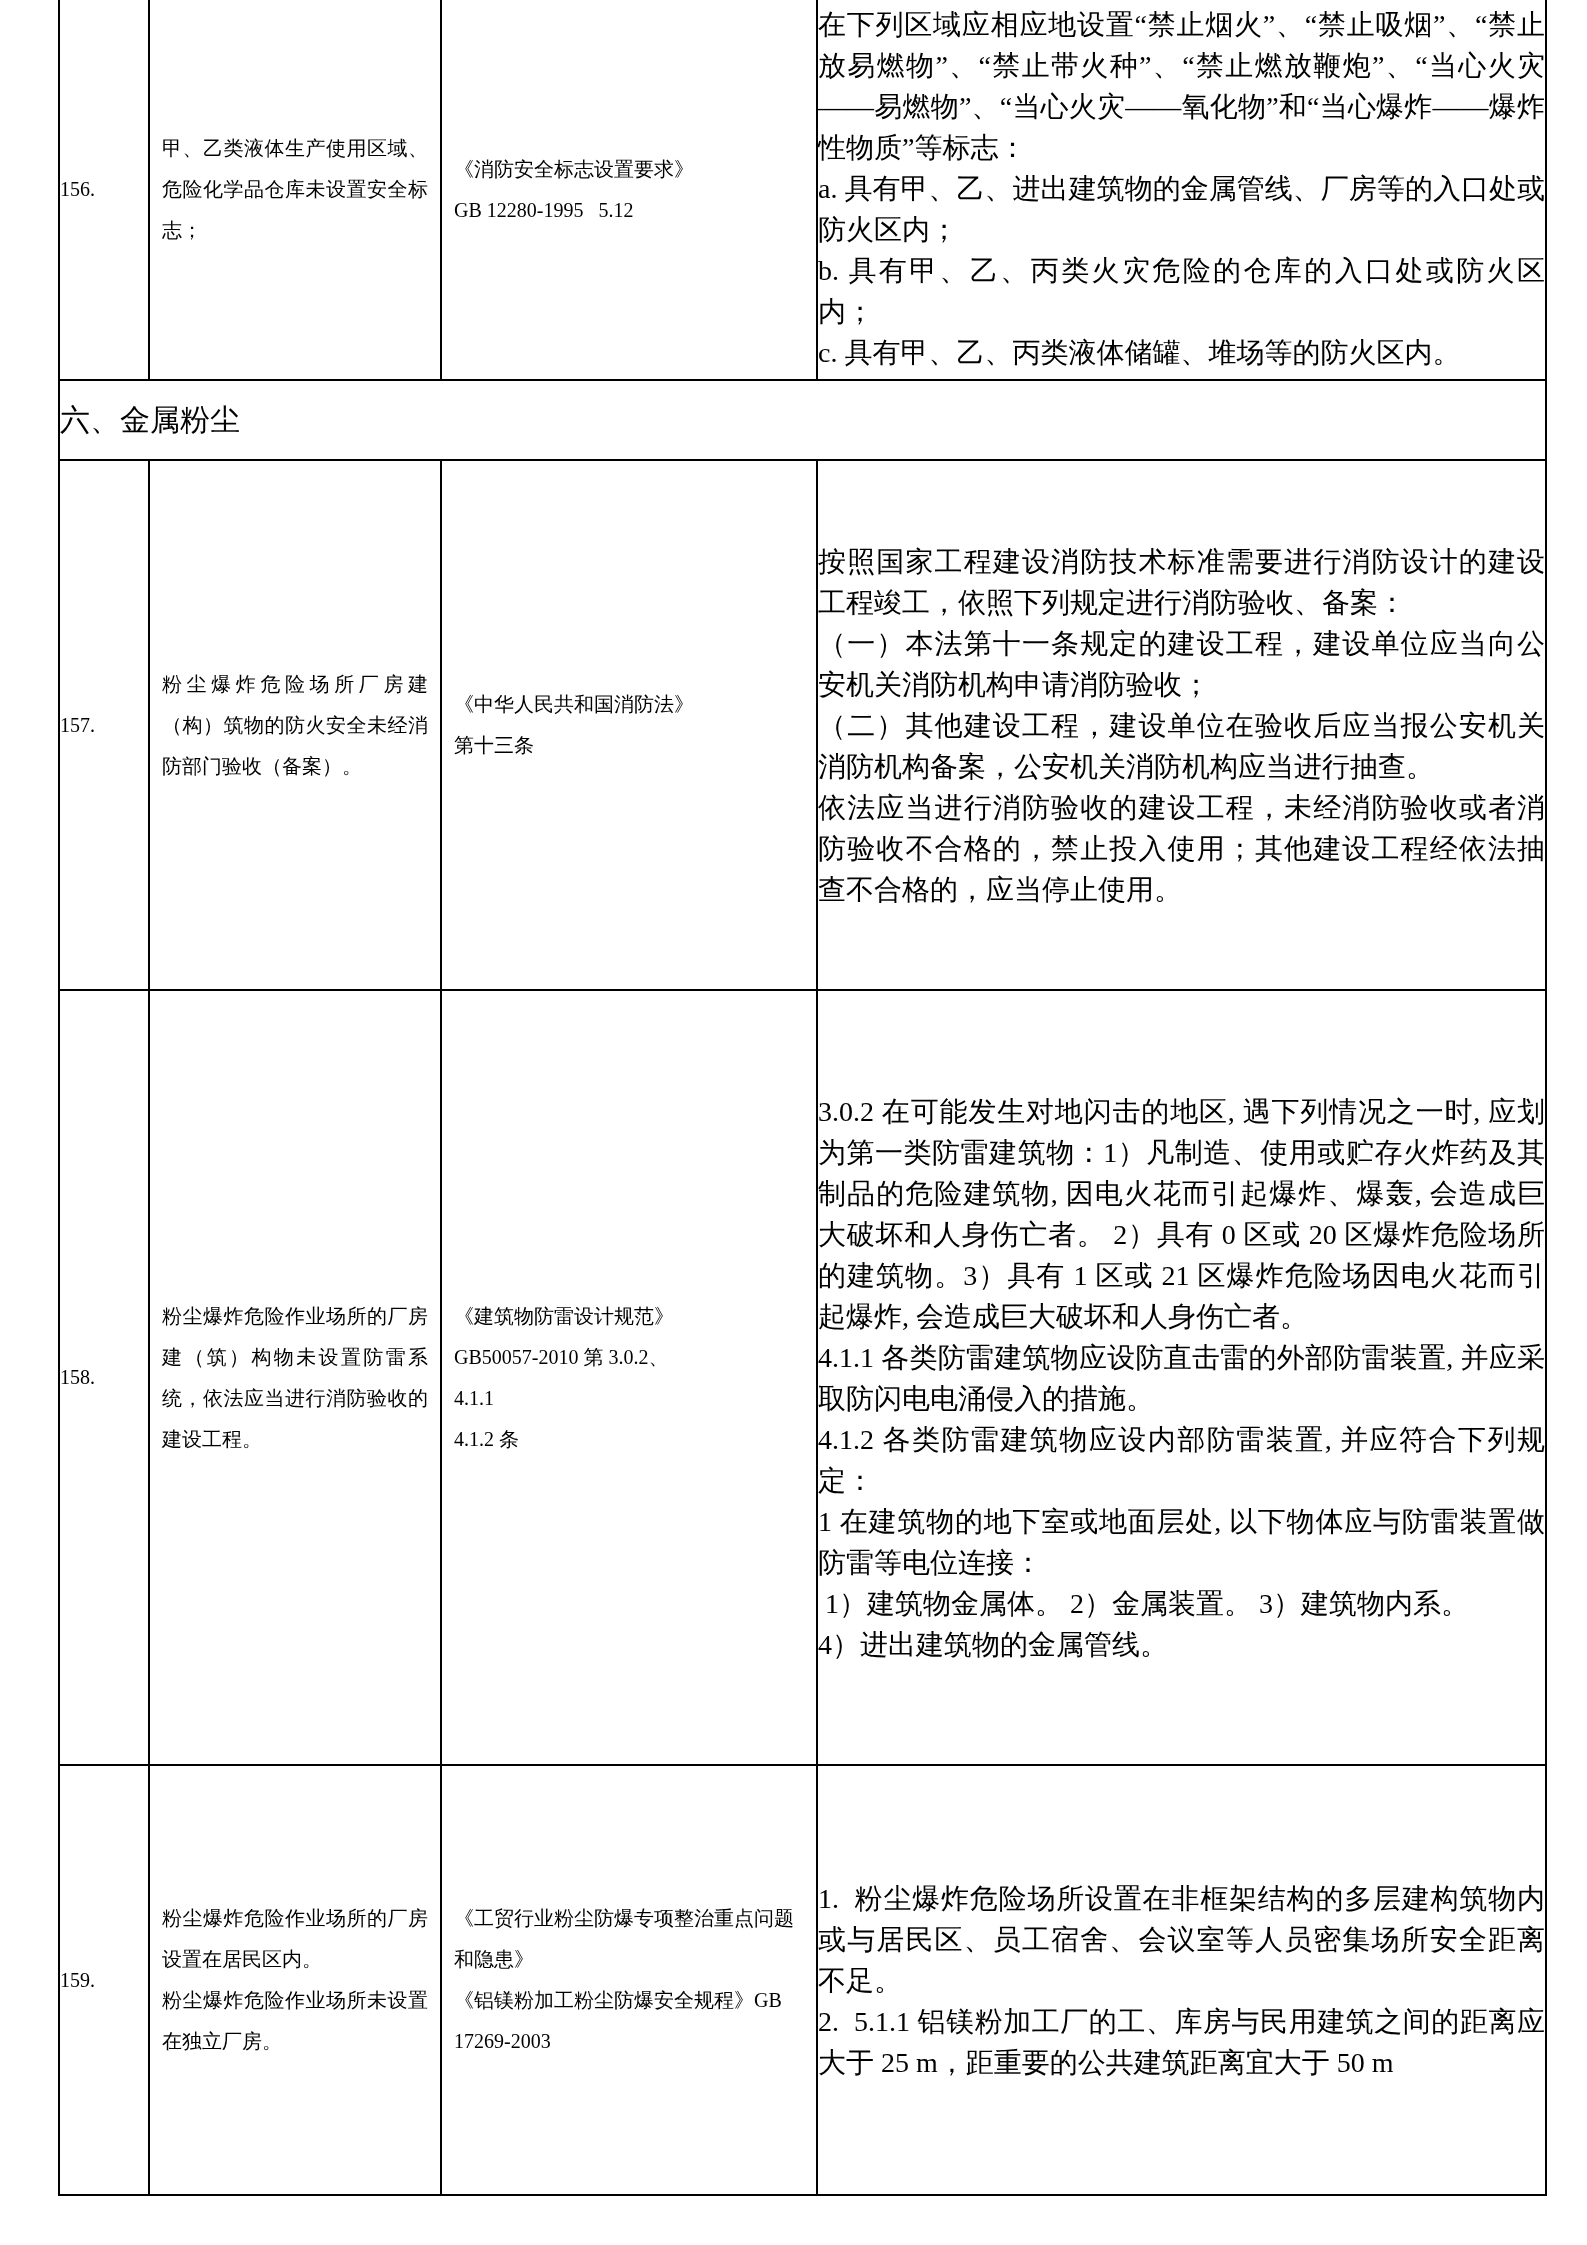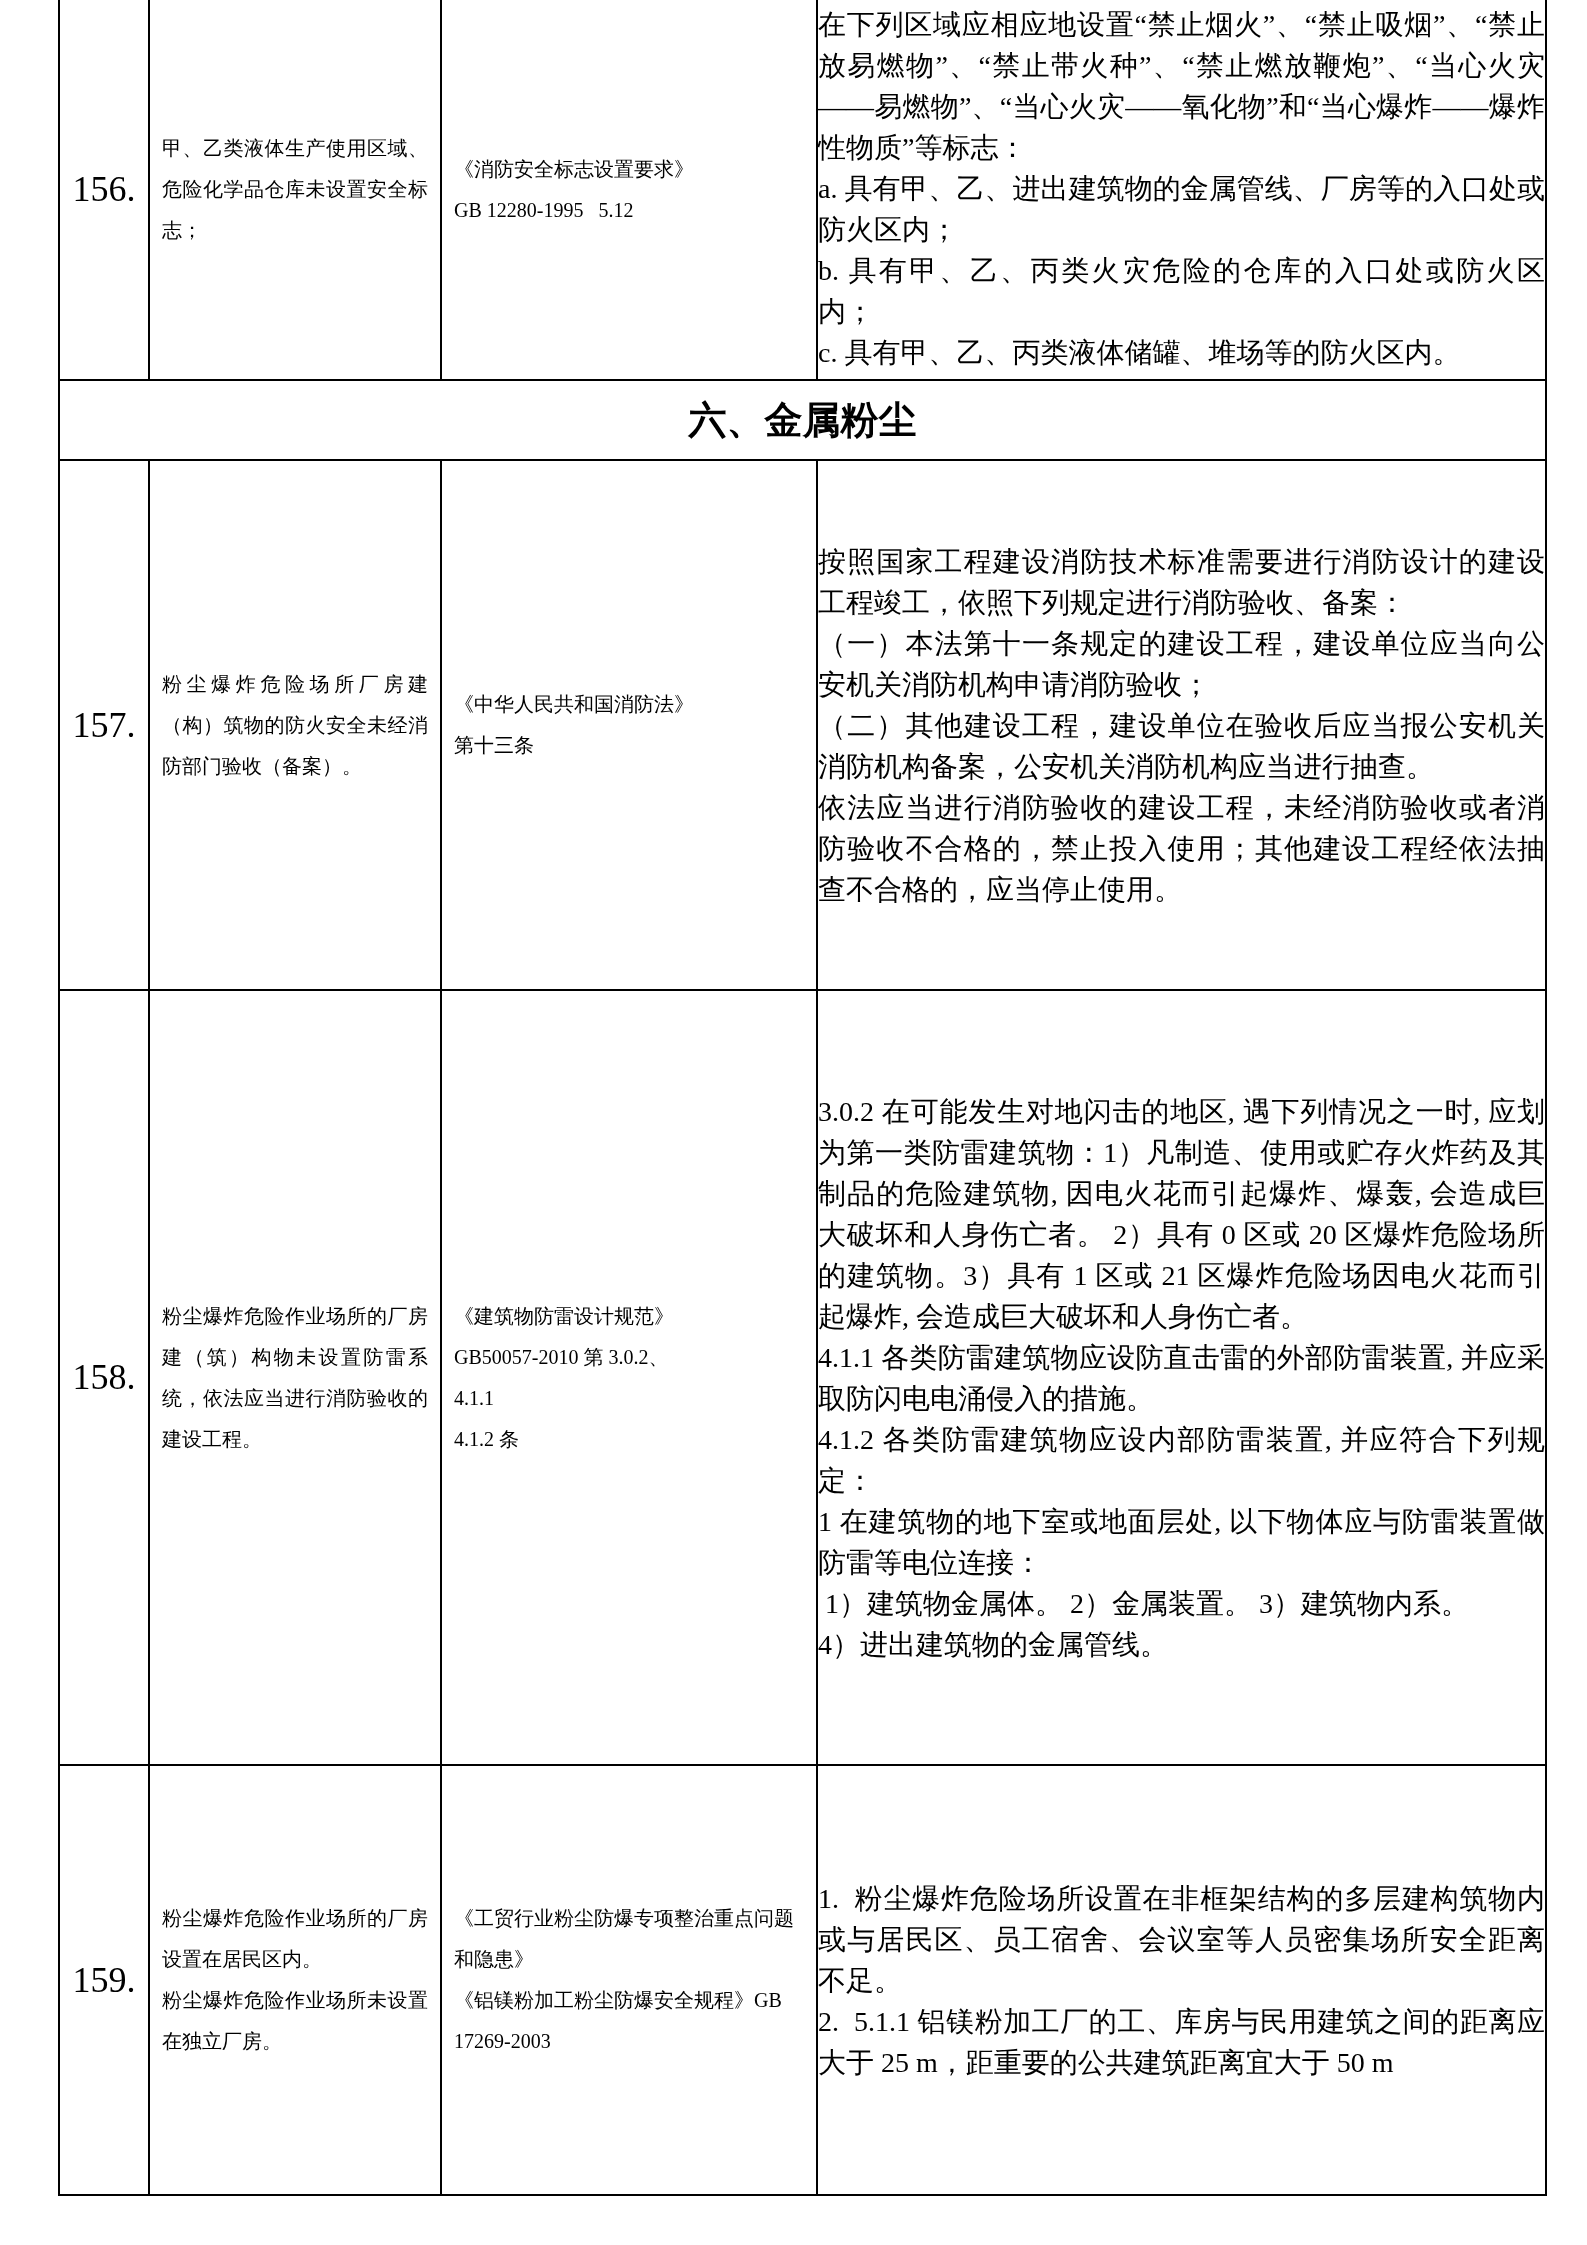--- a/index.html
+++ b/index.html
@@ -30,22 +30,22 @@
   }
   .doc-table tr.r156 td { border-top: none; }
 
   tr.r156  { height: 377px; }
   tr.rhead { height: 80px;  }
   tr.r157  { height: 530px; }
   tr.r158  { height: 775px; }
   tr.r159  { height: 430px; }
 
   td.c1 {
-    text-align: center;
-    font-size: 36px;
+    text-align: left;
+    font-size: 20px;
     line-height: 41px;
   }
   td.c2 {
     font-size: 20px;
     line-height: 41px;
     padding: 6px 12px;
     text-align: justify;
   }
   td.c3 {
     font-size: 20px;
@@ -58,23 +58,22 @@
     line-height: 41px;
     padding: 6px 0;
     text-align: justify;
     white-space: pre-wrap;
   }
   tr.r156 td.c4 {
     vertical-align: top;
     padding-top: 4px;
   }
   td.section-cell {
-    text-align: center;
-    font-size: 38px;
-    font-weight: bold;
+    font-size: 30px;
+    font-weight: normal;
   }
   .para { margin: 0; }
 </style>
 </head>
 <body>
 
 <table class="doc-table">
   <colgroup>
     <col style="width:90px">
     <col style="width:292px">

